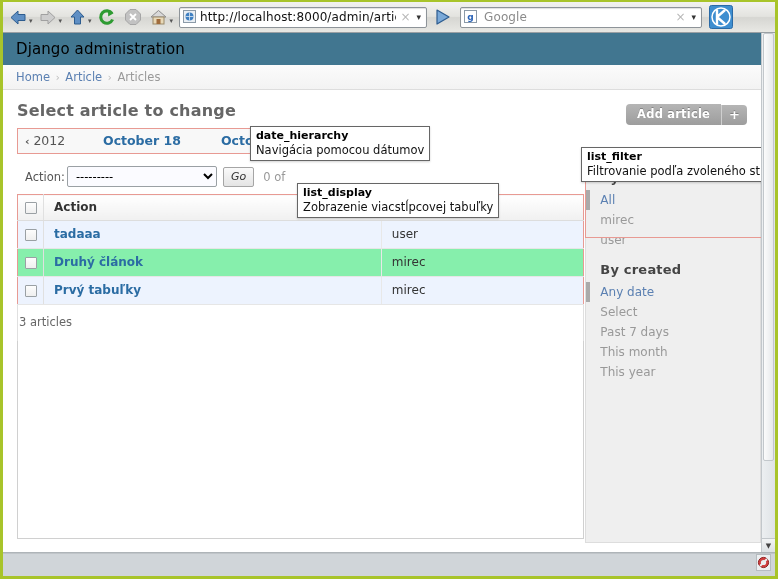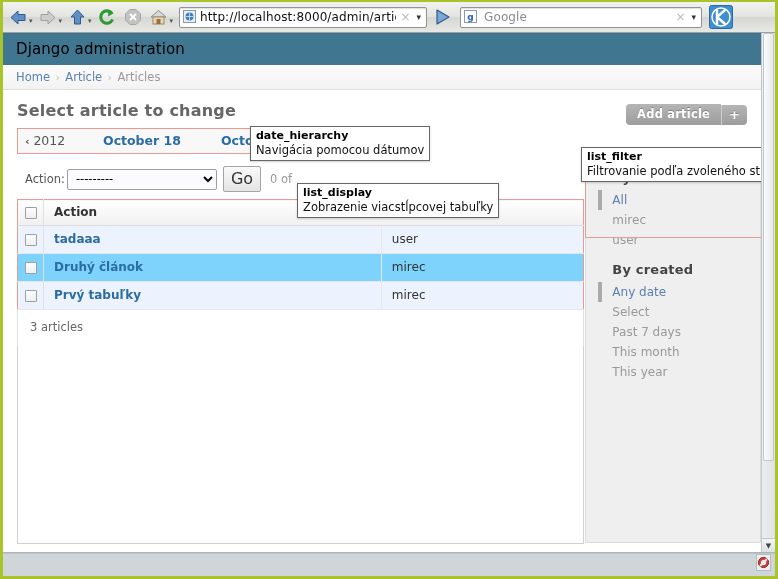--- a/index.html
+++ b/index.html
@@ -182,26 +182,27 @@
     width: 150px; height: 21px;
     font-family: "DejaVu Sans", "Liberation Sans", sans-serif;
     font-size: 11.5px;
     border: 1px solid #9aa0a4;
     background: #fbfbff;
     border-radius: 2px;
     padding-left: 4px;
   }
   #actions .gobtn {
     margin-left: 6px;
-    font-size: 16px;
+    font-size: 11px;
     padding: 2px 7px 3px 7px;
     border: 1px solid #a5a5a5;
     background: linear-gradient(to bottom, #fafafa, #e4e4e4);
     border-radius: 2px;
     color: #333;
+    font-style: italic;
   }
   #actions .counter { margin-left: 9px; color: #999; font-size: 11.5px; }
 
   
   #result_list {
     width: 100%;
     border-collapse: collapse;
     font-size: 12px;
     border: 1px solid #e89a93;
     background: #fff;
@@ -220,36 +221,36 @@
     width: 26px; padding-left: 7px; padding-right: 0;
     border-right: 1px solid #e0e0e0;
   }
   #result_list td {
     padding: 6px 8px 7px 10px;
     border-bottom: 1px solid #e6e6e6;
     color: #333;
     vertical-align: middle;
   }
   #result_list td.col-title { border-right: 1px solid #e8e8e8; }
-  #result_list tr.row1 td { background: #7dd3fc; }
+  #result_list tr.row1 td { background: #86efac; }
   #result_list tr.row2 td { background: #edf3fe; }
   #result_list td a {
     color: #2b6ca3; font-weight: bold; text-decoration: none; font-size: 12px;
   }
   .chk {
     width: 12px; height: 12px;
     border: 1px solid #9aa0a4;
     background: linear-gradient(to bottom, #fdfdfd, #efefef);
     display: inline-block; border-radius: 1px;
     vertical-align: middle;
   }
   #result-count {
     font-size: 11.5px;
     color: #666;
-    padding: 10px 0 12px 12px;
+    padding: 10px 0 12px 1px;
     background: #fff;
     border-left: 1px solid #e0e0e0;
     border-right: 1px solid #e0e0e0;
   }
   #changelist-pad {
     background: #fff;
     border: 1px solid #d0d0d0;
     border-top: none;
     height: 198px;
   }
@@ -257,21 +258,21 @@
   
   #changelist-filter {
     width: 178px;
     margin-left: 1px;
     background: #efefef;
     border: 1px solid #ddd;
     min-height: 383px;
     position: relative;
     z-index: 2;
   }
-  .filter-group { padding: 0 0 3px 12px; }
+  .filter-group { padding: 0 0 3px 0; }
   .filter-head {
     font-size: 13px; font-weight: bold; color: #444;
     padding: 9px 0 5px 14px;
     letter-spacing: .2px;
   }
   .filter-item {
     font-size: 12px;
     padding: 3px 0 3px 14px;
     color: #999;
   }

